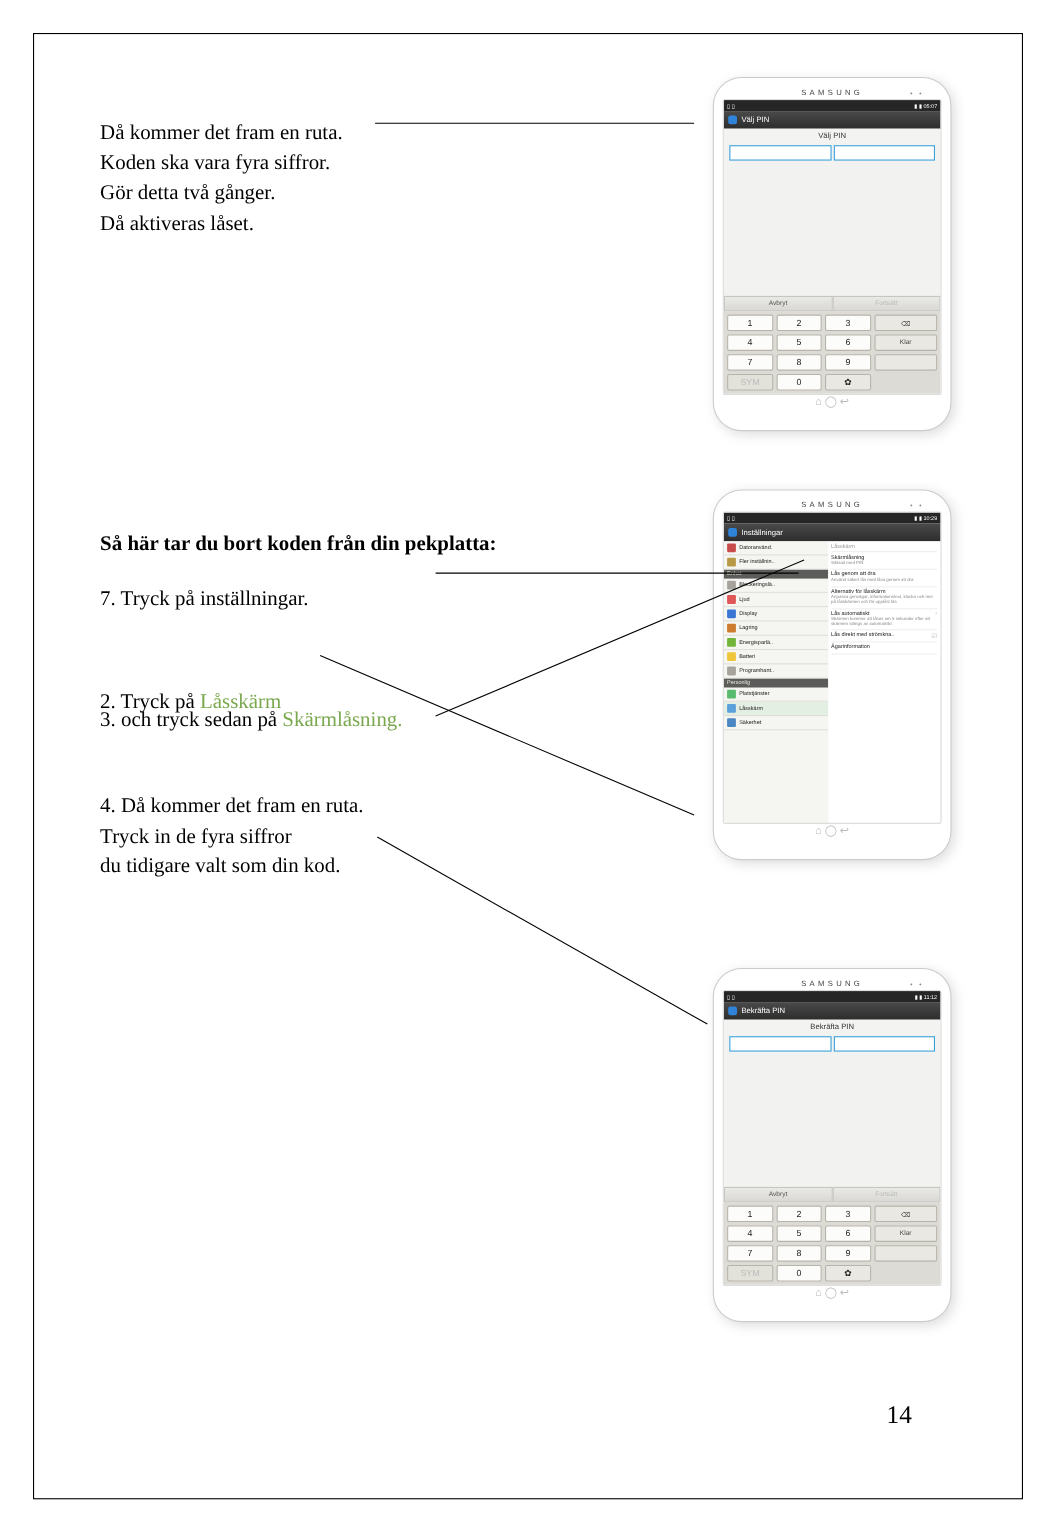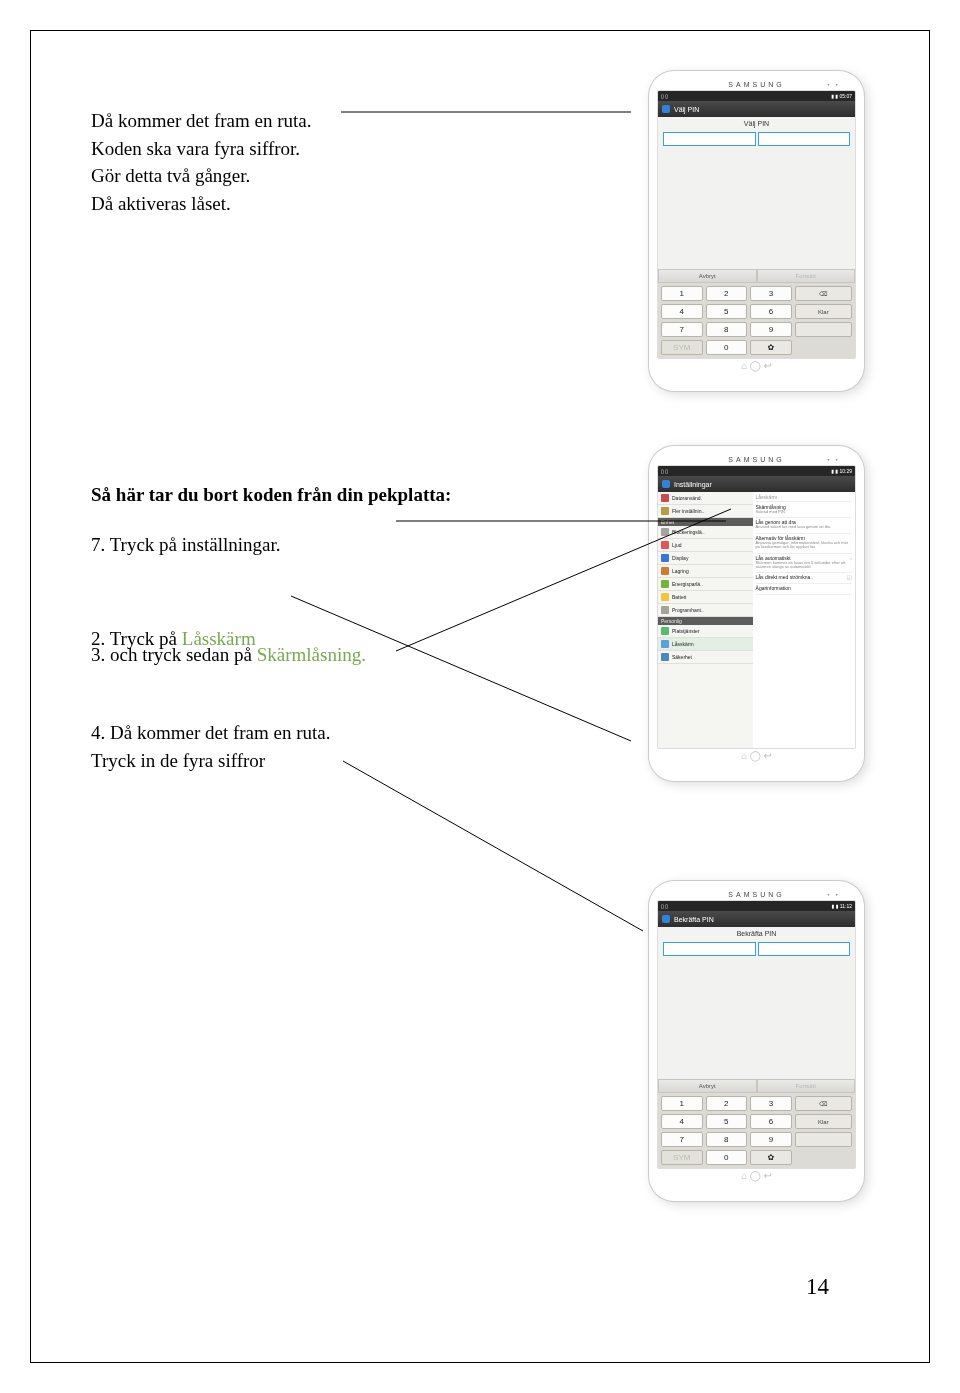--- a/index.html
+++ b/index.html
@@ -179,20 +179,21 @@
       <span>2. Tryck på </span><span class="green">Låsskärm</span>
     </div>
 
     <div class="text-block" style="top:550px; left:0;">
       <span>3. och tryck sedan på </span><span class="green">Skärmlåsning.</span>
     </div>
 
     <div class="text-block" style="top:628px; left:0;">
       <div>4. Då kommer det fram en ruta.</div>
       <div>Tryck in de fyra siffror</div>
+      <div>du tidigare valt som din kod.</div>
     </div>
 
     <div class="tablet" style="top:355px; right:10px; height:335px;">
       <div class="sensor">• •</div>
       <div class="brand">SAMSUNG</div>
       <div class="screen">
         <div class="statusbar">
           <span>▯ ▯</span>
           <span>▮ ▮ 10:29</span>
         </div>

